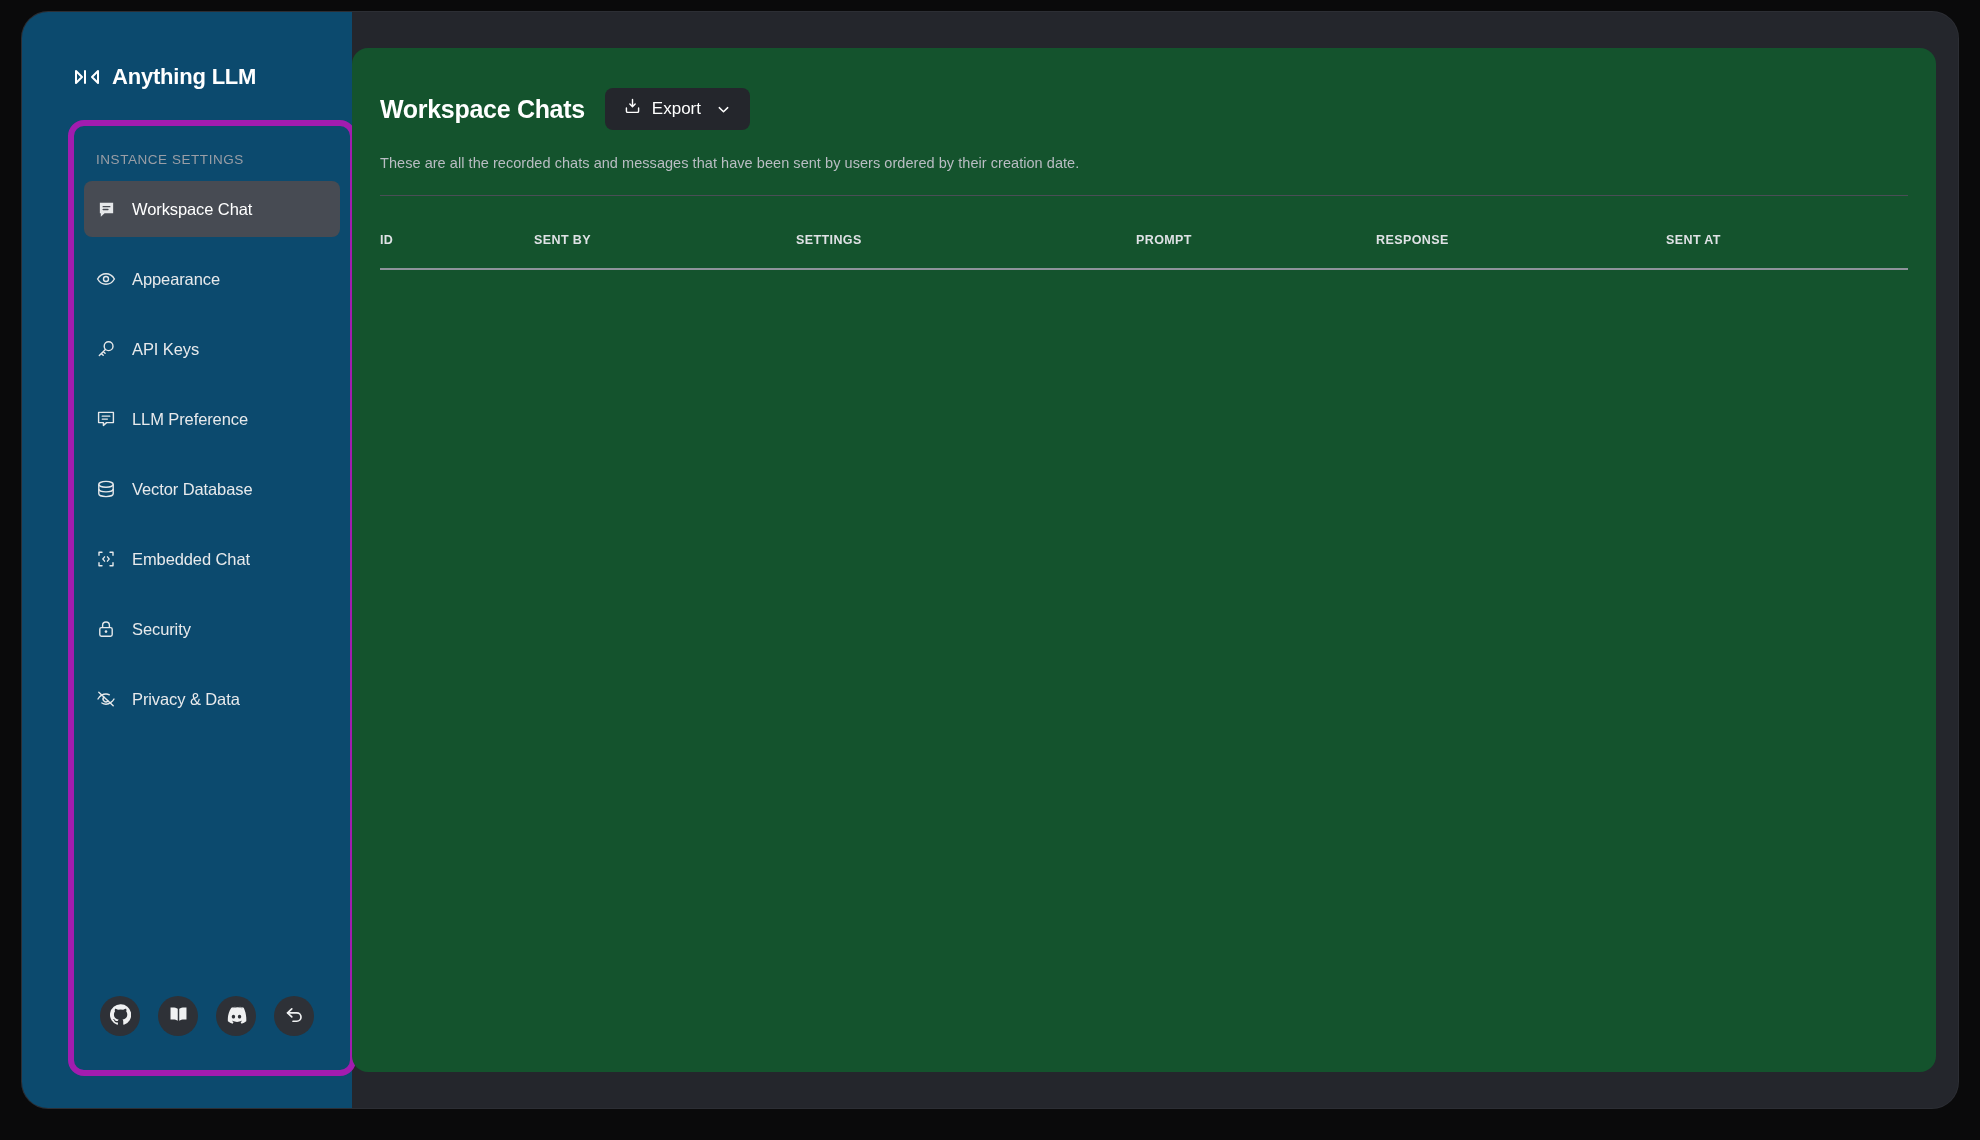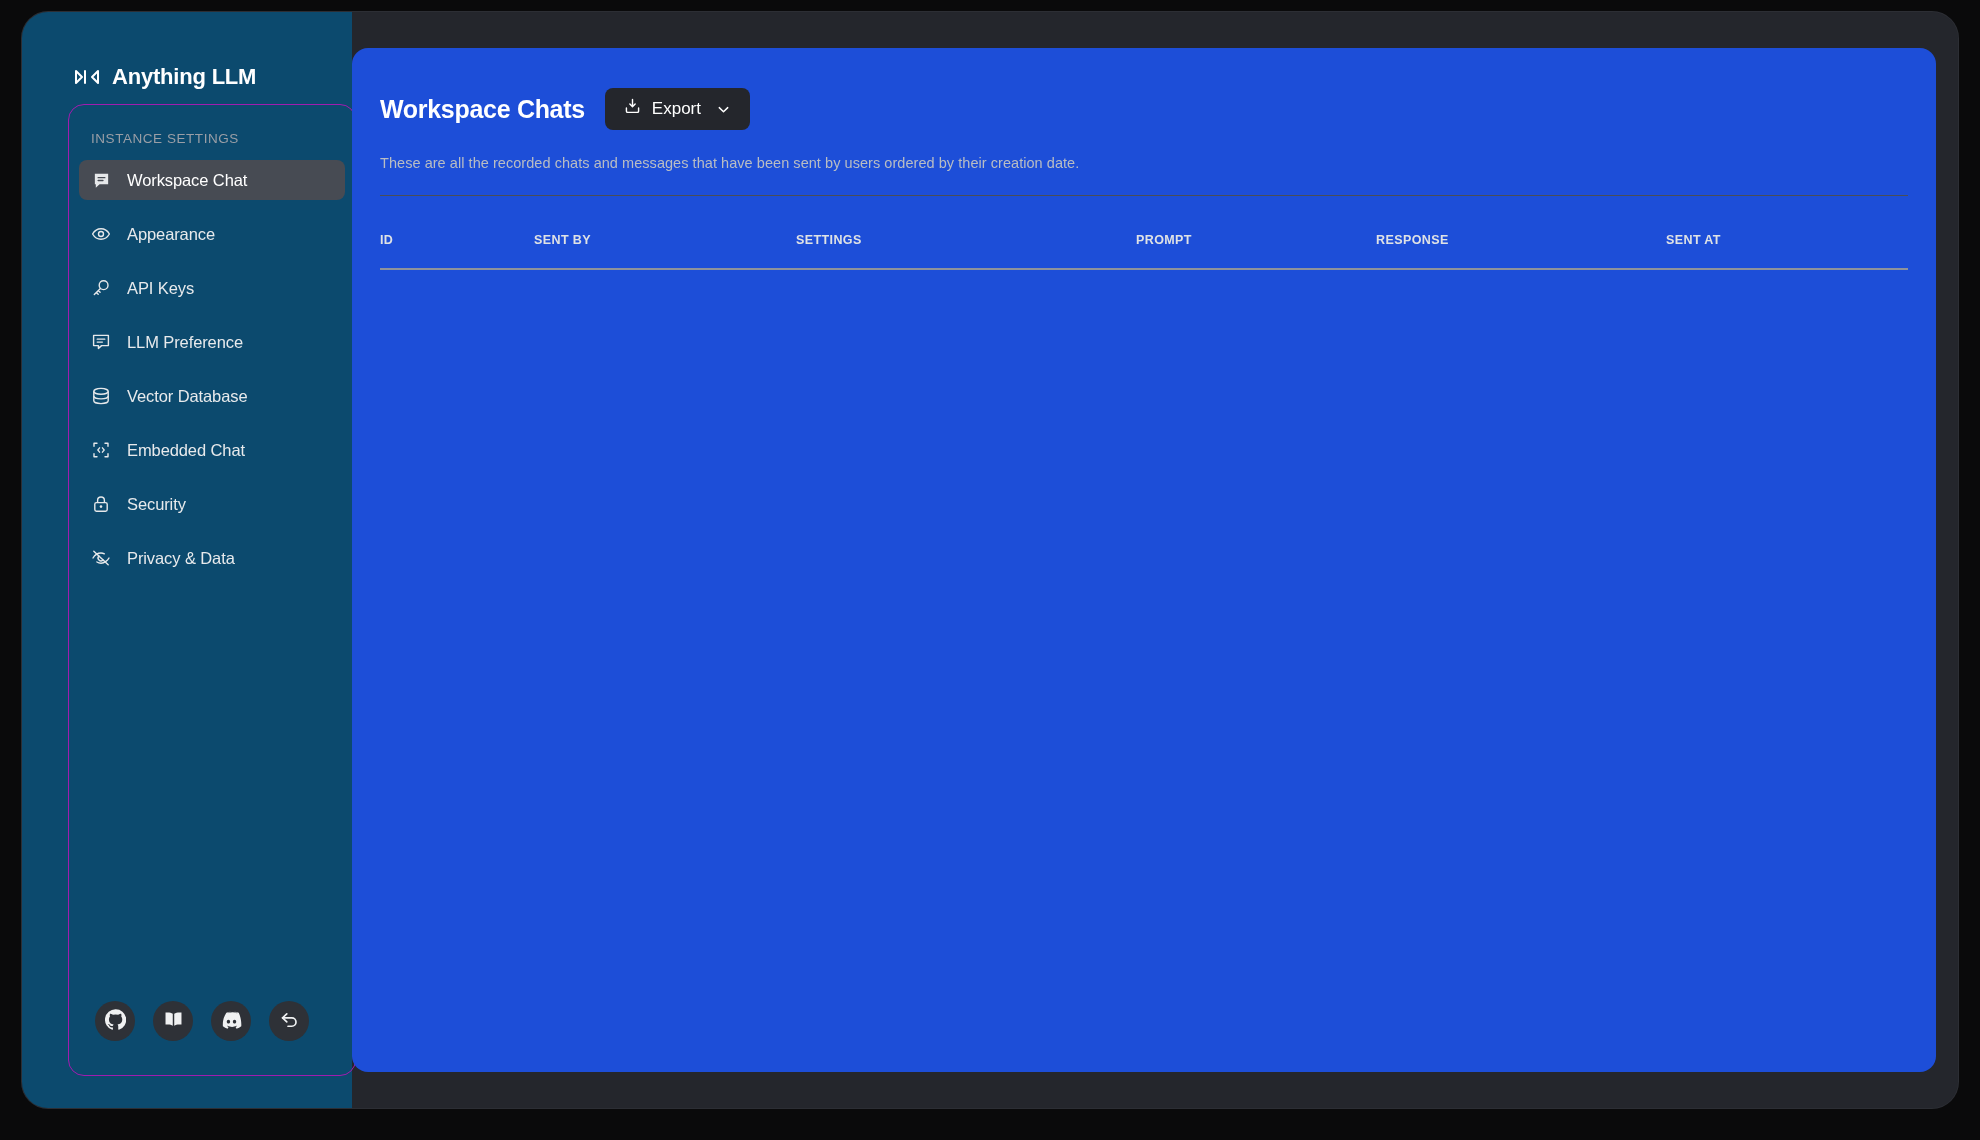--- a/index.html
+++ b/index.html
@@ -53,43 +53,43 @@
     font-size: 22px;
     font-weight: bold;
     letter-spacing: -0.2px;
     white-space: nowrap;
   }
 
   
   #settings-card {
     position: absolute;
     left: 46px;
-    top: 92px;
+    top: 108px;
     width: 288px;
     bottom: 32px;
-    border: 1px solid #a21caf;
+    border: 6px solid #a21caf;
     border-radius: 16px;
     background: transparent;
     overflow: hidden;
   }
 
   #instance-settings-label {
     color: #9a9ea6;
     font-size: 13.5px;
     letter-spacing: 0.55px;
     padding: 26px 0 14px 22px;
   }
 
   .nav-list { padding: 0 10px; }
 
   .nav-item {
     display: flex;
     align-items: center;
     gap: 16px;
-    height: 40px;
+    height: 56px;
     padding: 0 12px;
     border-radius: 8px;
     margin-bottom: 14px;
     cursor: pointer;
     user-select: none;
   }
   .nav-item.active { background: #474b53; }
   .nav-item .nav-icon {
     width: 20px; height: 20px;
     flex: 0 0 20px;
@@ -122,21 +122,21 @@
     align-items: center;
     justify-content: center;
     cursor: pointer;
     color: #f0f1f2;
   }
 
   
   #main-panel {
     flex: 1 1 auto;
     margin: 36px 22px 36px 0;
-    background: #1d4ed8;
+    background: #14532d;
     border-radius: 16px;
     position: relative;
     overflow: hidden;
   }
 
   #main-header { padding: 40px 0 0 28px; }
 
   .title-row {
     display: flex;
     align-items: center;

